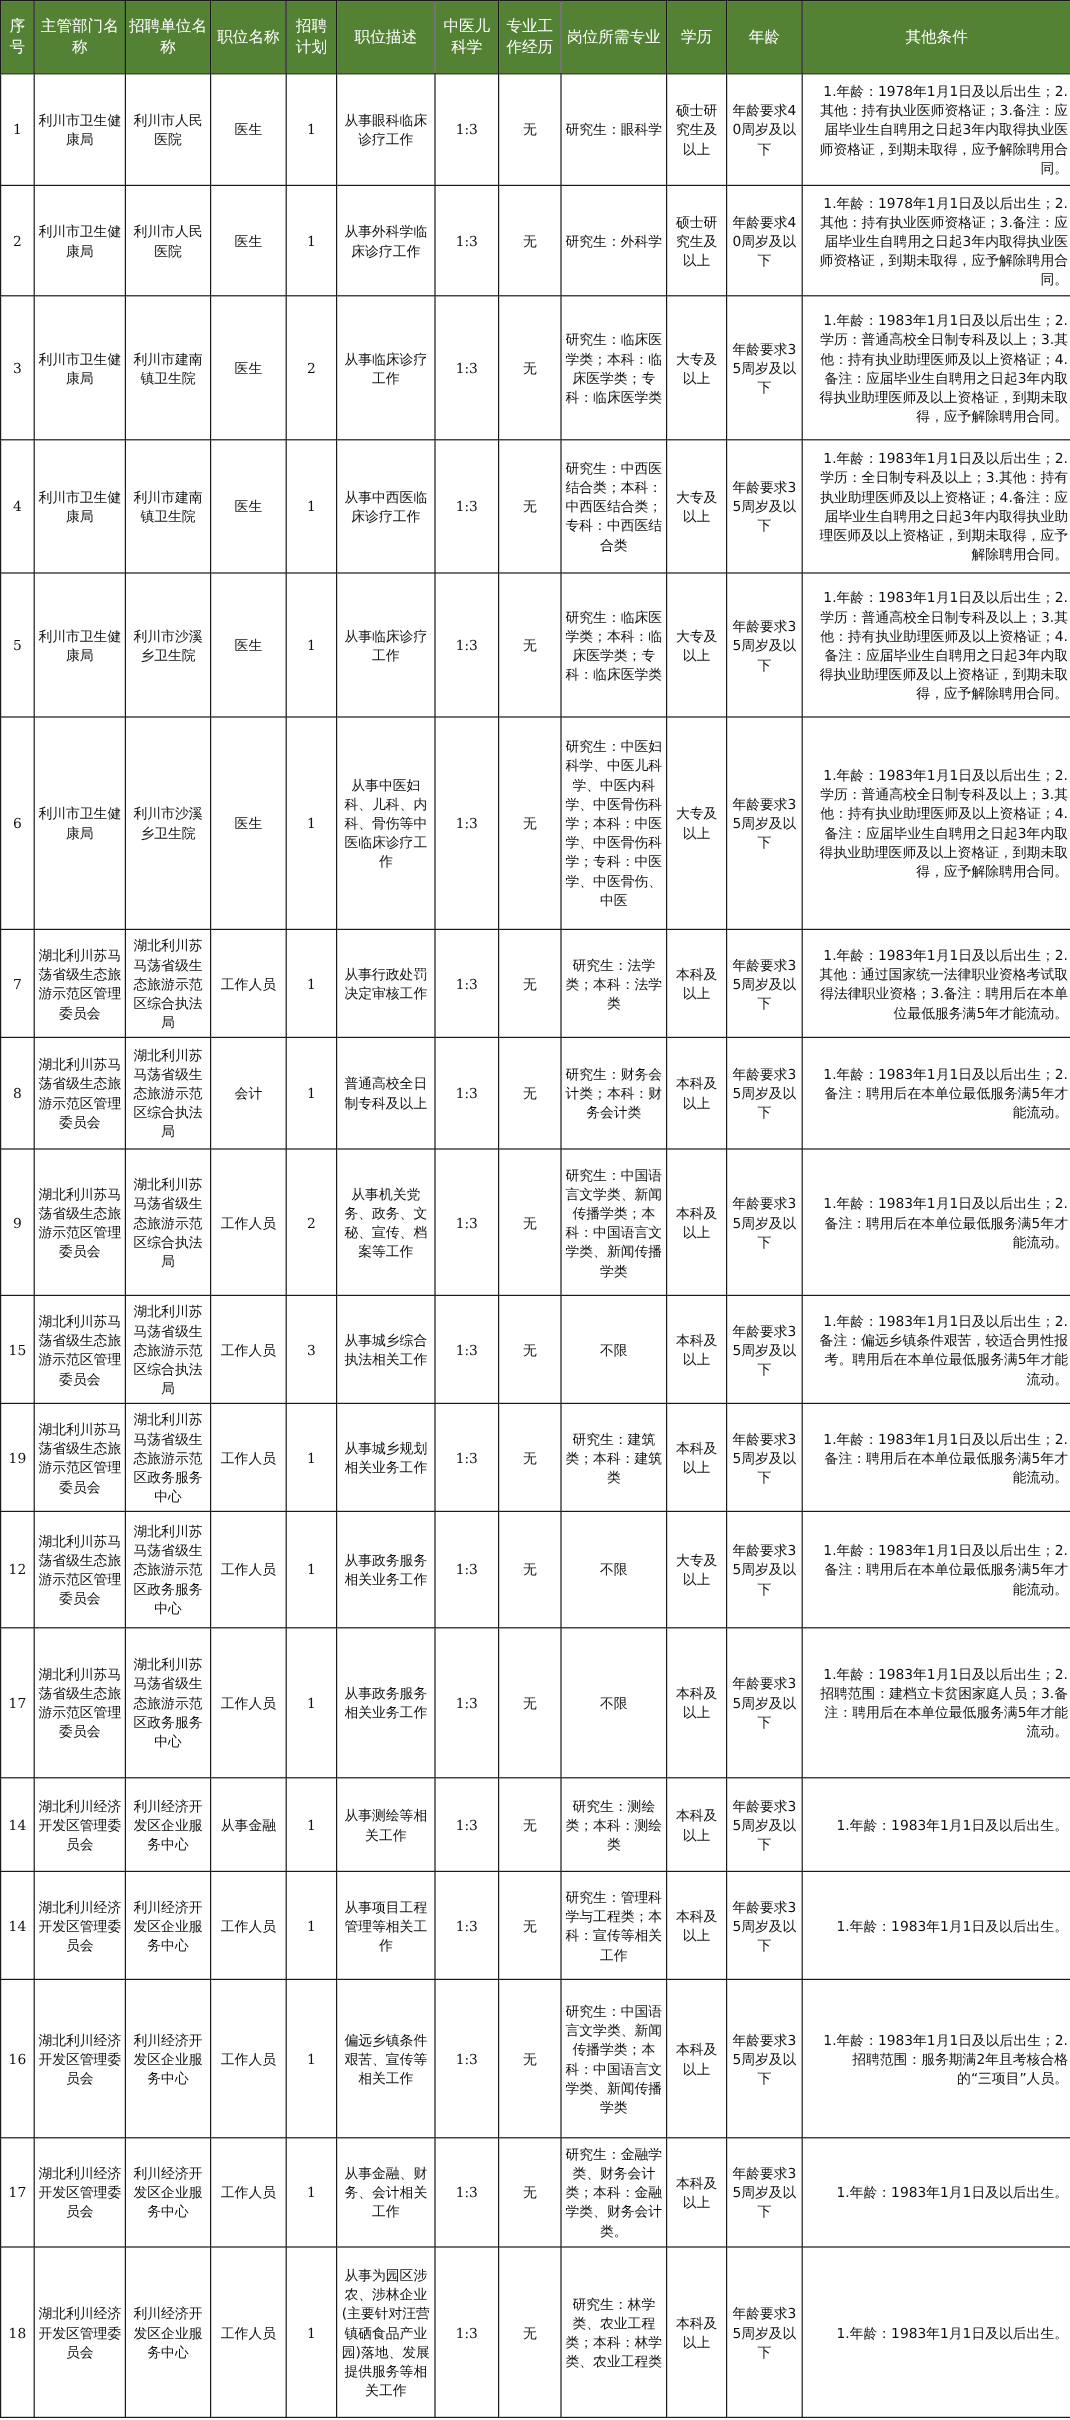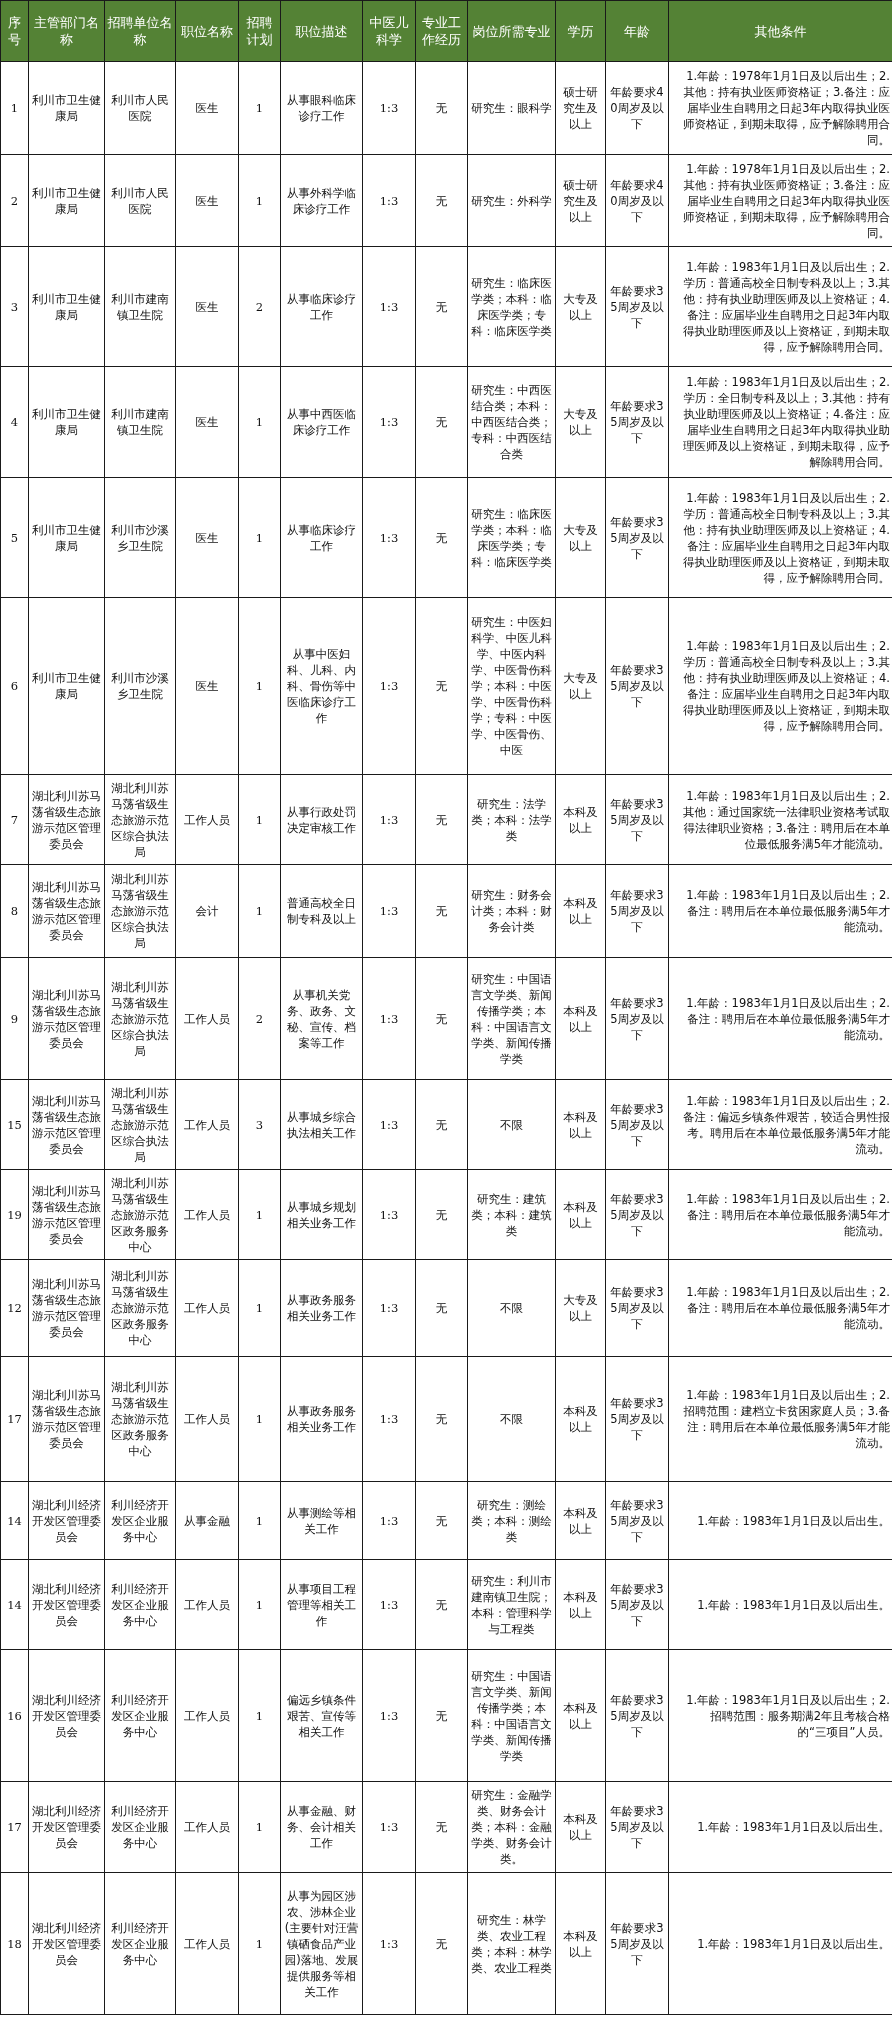--- a/index.html
+++ b/index.html
@@ -264,21 +264,21 @@
       </tr>
       <tr style="height: 90px;">
         <td class="num">14</td>
         <td>湖北利川经济开发区管理委员会</td>
         <td>利川经济开发区企业服务中心</td>
         <td>工作人员</td>
         <td class="num">1</td>
         <td>从事项目工程管理等相关工作</td>
         <td class="num">1:3</td>
         <td>无</td>
-        <td>研究生：利川市建南镇卫生院；本科：管理科学与工程类</td>
+        <td>研究生：管理科学与工程类；本科：宣传等相关工作</td>
         <td>本科及以上</td>
         <td>年龄要求35周岁及以下</td>
         <td class="cond">1.年龄：1983年1月1日及以后出生。</td>
       </tr>
       <tr style="height: 132px;">
         <td class="num">16</td>
         <td>湖北利川经济开发区管理委员会</td>
         <td>利川经济开发区企业服务中心</td>
         <td>工作人员</td>
         <td class="num">1</td>

